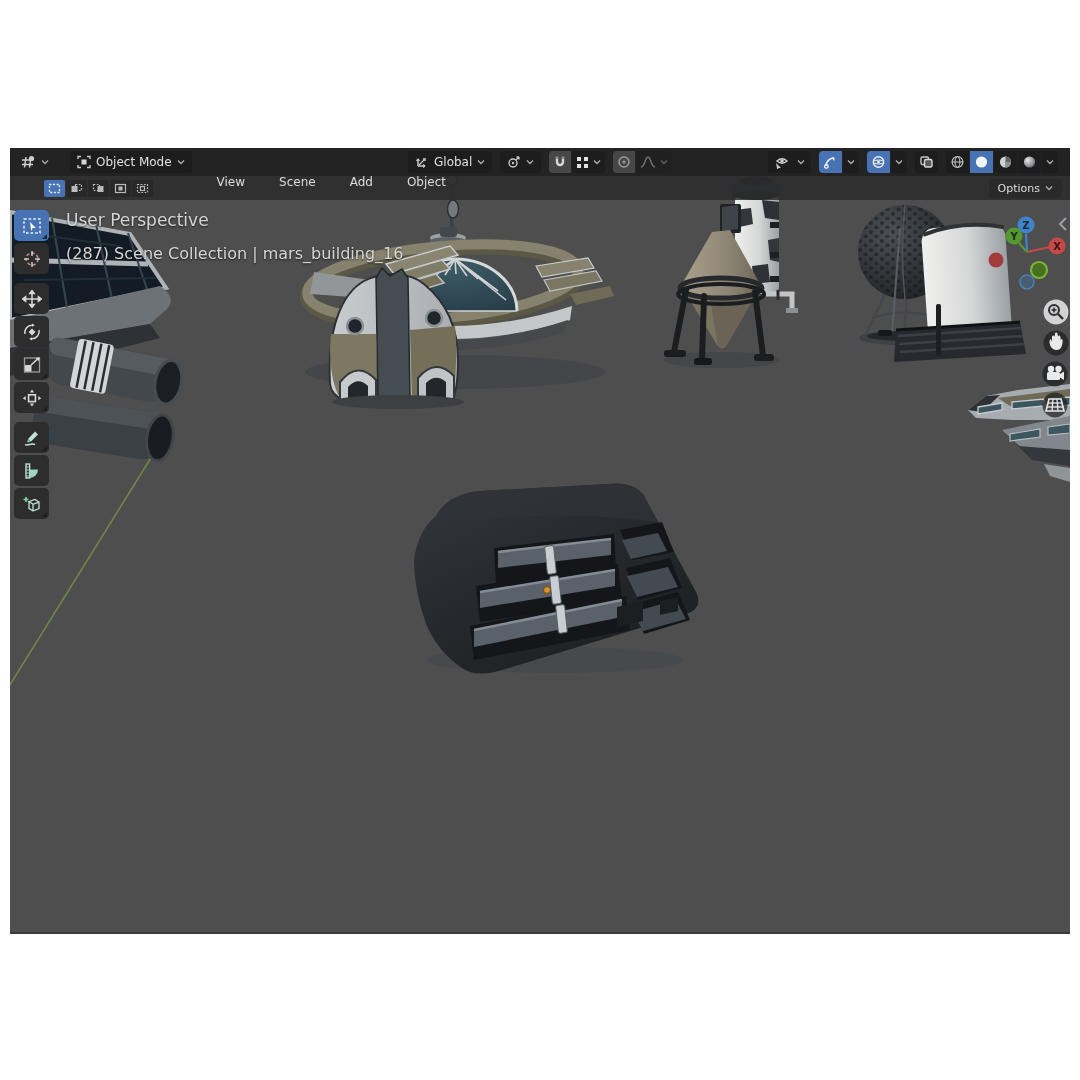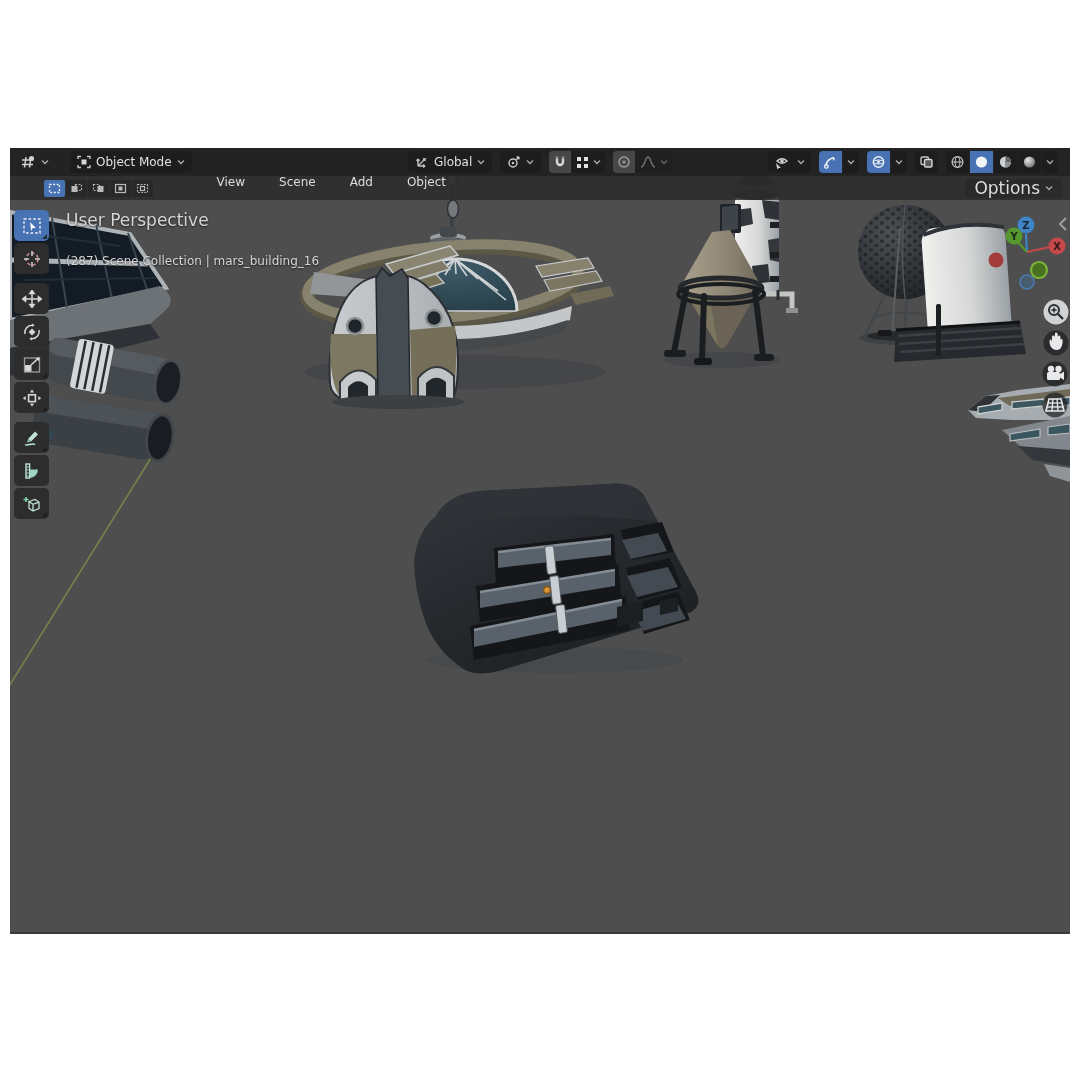--- a/index.html
+++ b/index.html
@@ -23,33 +23,33 @@
   .pair .seg.on{background:#4772b3;}
   .pair .seg.pressed{background:#474747;}
   .dim{opacity:.45;}
   .chev{flex:0 0 auto;}
 
   
   .strip{position:absolute;top:28px;left:0;right:0;height:24px;background:rgba(44,44,44,0.85);z-index:40;display:flex;align-items:center;}
   .selmodes{display:flex;gap:1px;margin-left:34px;}
   .smbtn{width:21px;height:17px;background:#282828;border-radius:2px;display:flex;align-items:center;justify-content:center;}
   .smbtn.on{background:#4772b3;}
-  .optbtn{margin-left:auto;margin-right:8px;height:19px;background:#2a2a2a;border-radius:3px;display:flex;align-items:center;gap:5px;padding:0 9px;color:#dcdcdc;font-size:17px;}
+  .optbtn{margin-left:auto;margin-right:8px;height:19px;background:#2a2a2a;border-radius:3px;display:flex;align-items:center;gap:5px;padding:0 9px;color:#dcdcdc;font-size:11px;}
 
   
   .tools{position:absolute;left:4px;top:62px;width:35px;display:flex;flex-direction:column;gap:2px;z-index:45;}
   .tbtn{position:relative;width:35px;height:31px;background:#2d2d2d;border-radius:5px;display:flex;align-items:center;justify-content:center;}
   .tbtn.active{background:#4772b3;}
   .tbtn.gap{margin-top:7px;}
   .tbtn.sub::after{content:"";position:absolute;right:2px;bottom:2px;border-style:solid;border-width:0 0 5px 5px;border-color:transparent transparent #191919 transparent;opacity:.8;}
 
   
   .vptext{position:absolute;left:56px;top:62px;z-index:30;color:#d6d6d6;text-shadow:0 1px 2px rgba(0,0,0,.65);}
   .vptext .l1{font-size:17px;}
-  .vptext .l2{font-size:12px;margin-top:24px;}
+  .vptext .l2{font-size:16px;margin-top:14px;}
 
   .scene{position:absolute;left:0;top:0;z-index:10;}
 </style>
 </head>
 <body>
 
 <div class="blender-window">
 
   <svg class="scene" width="1060" height="784" viewBox="0 0 1060 784">
     <defs>

